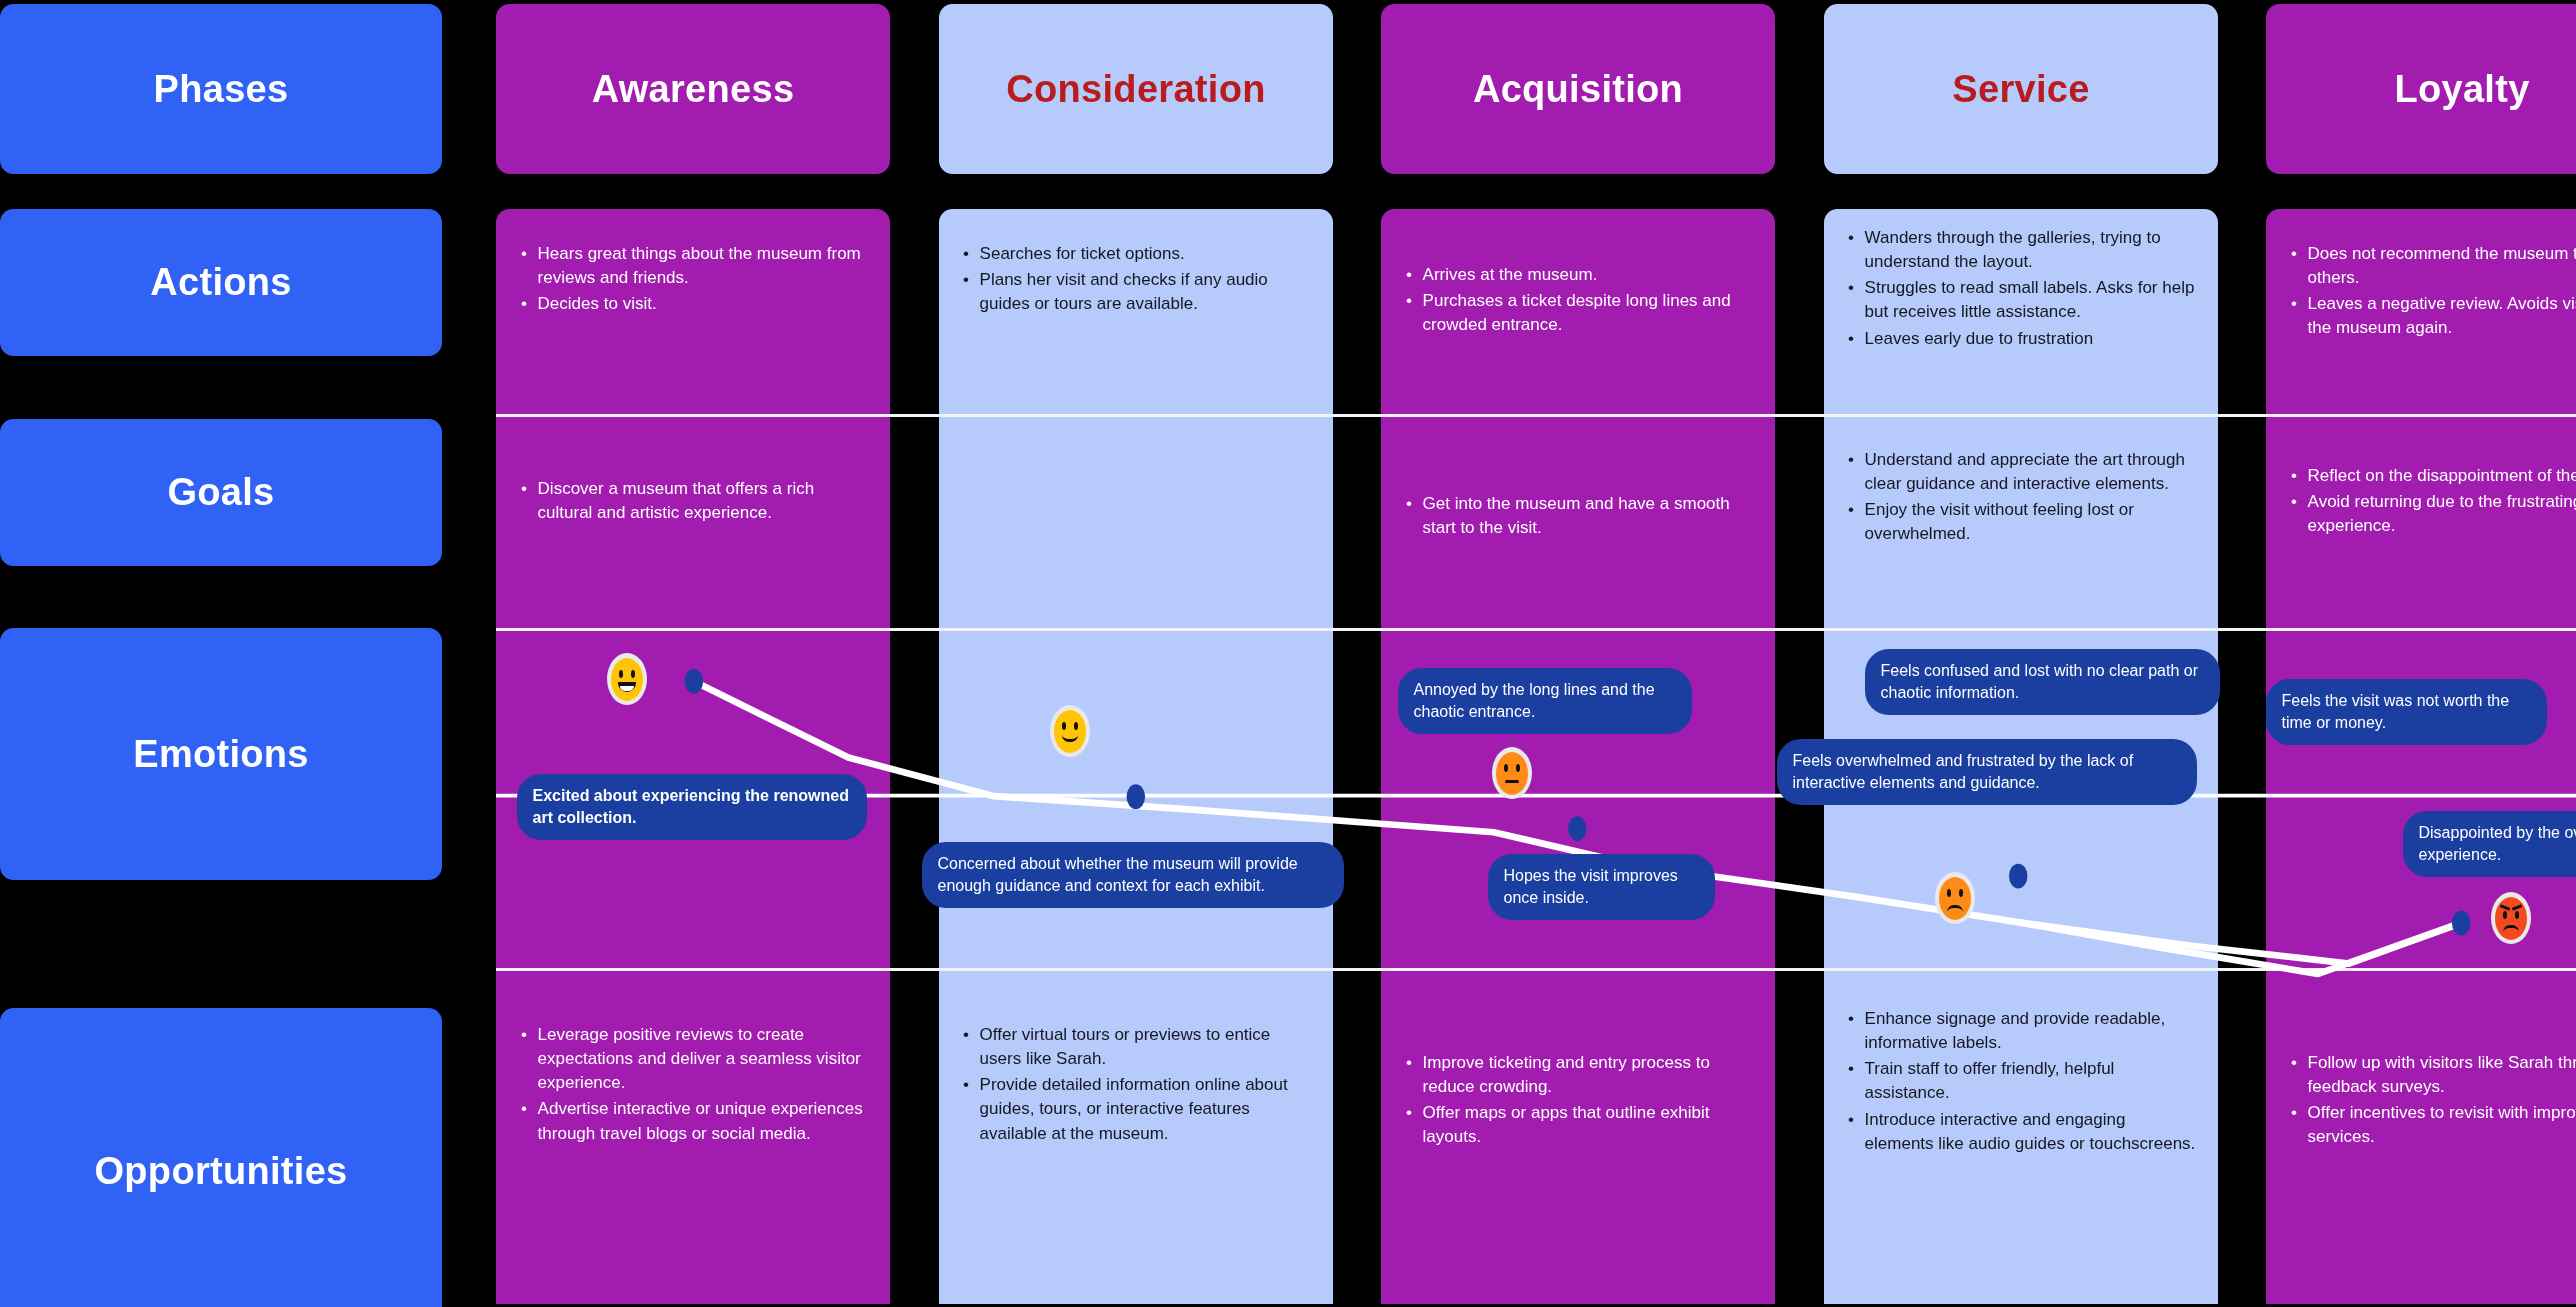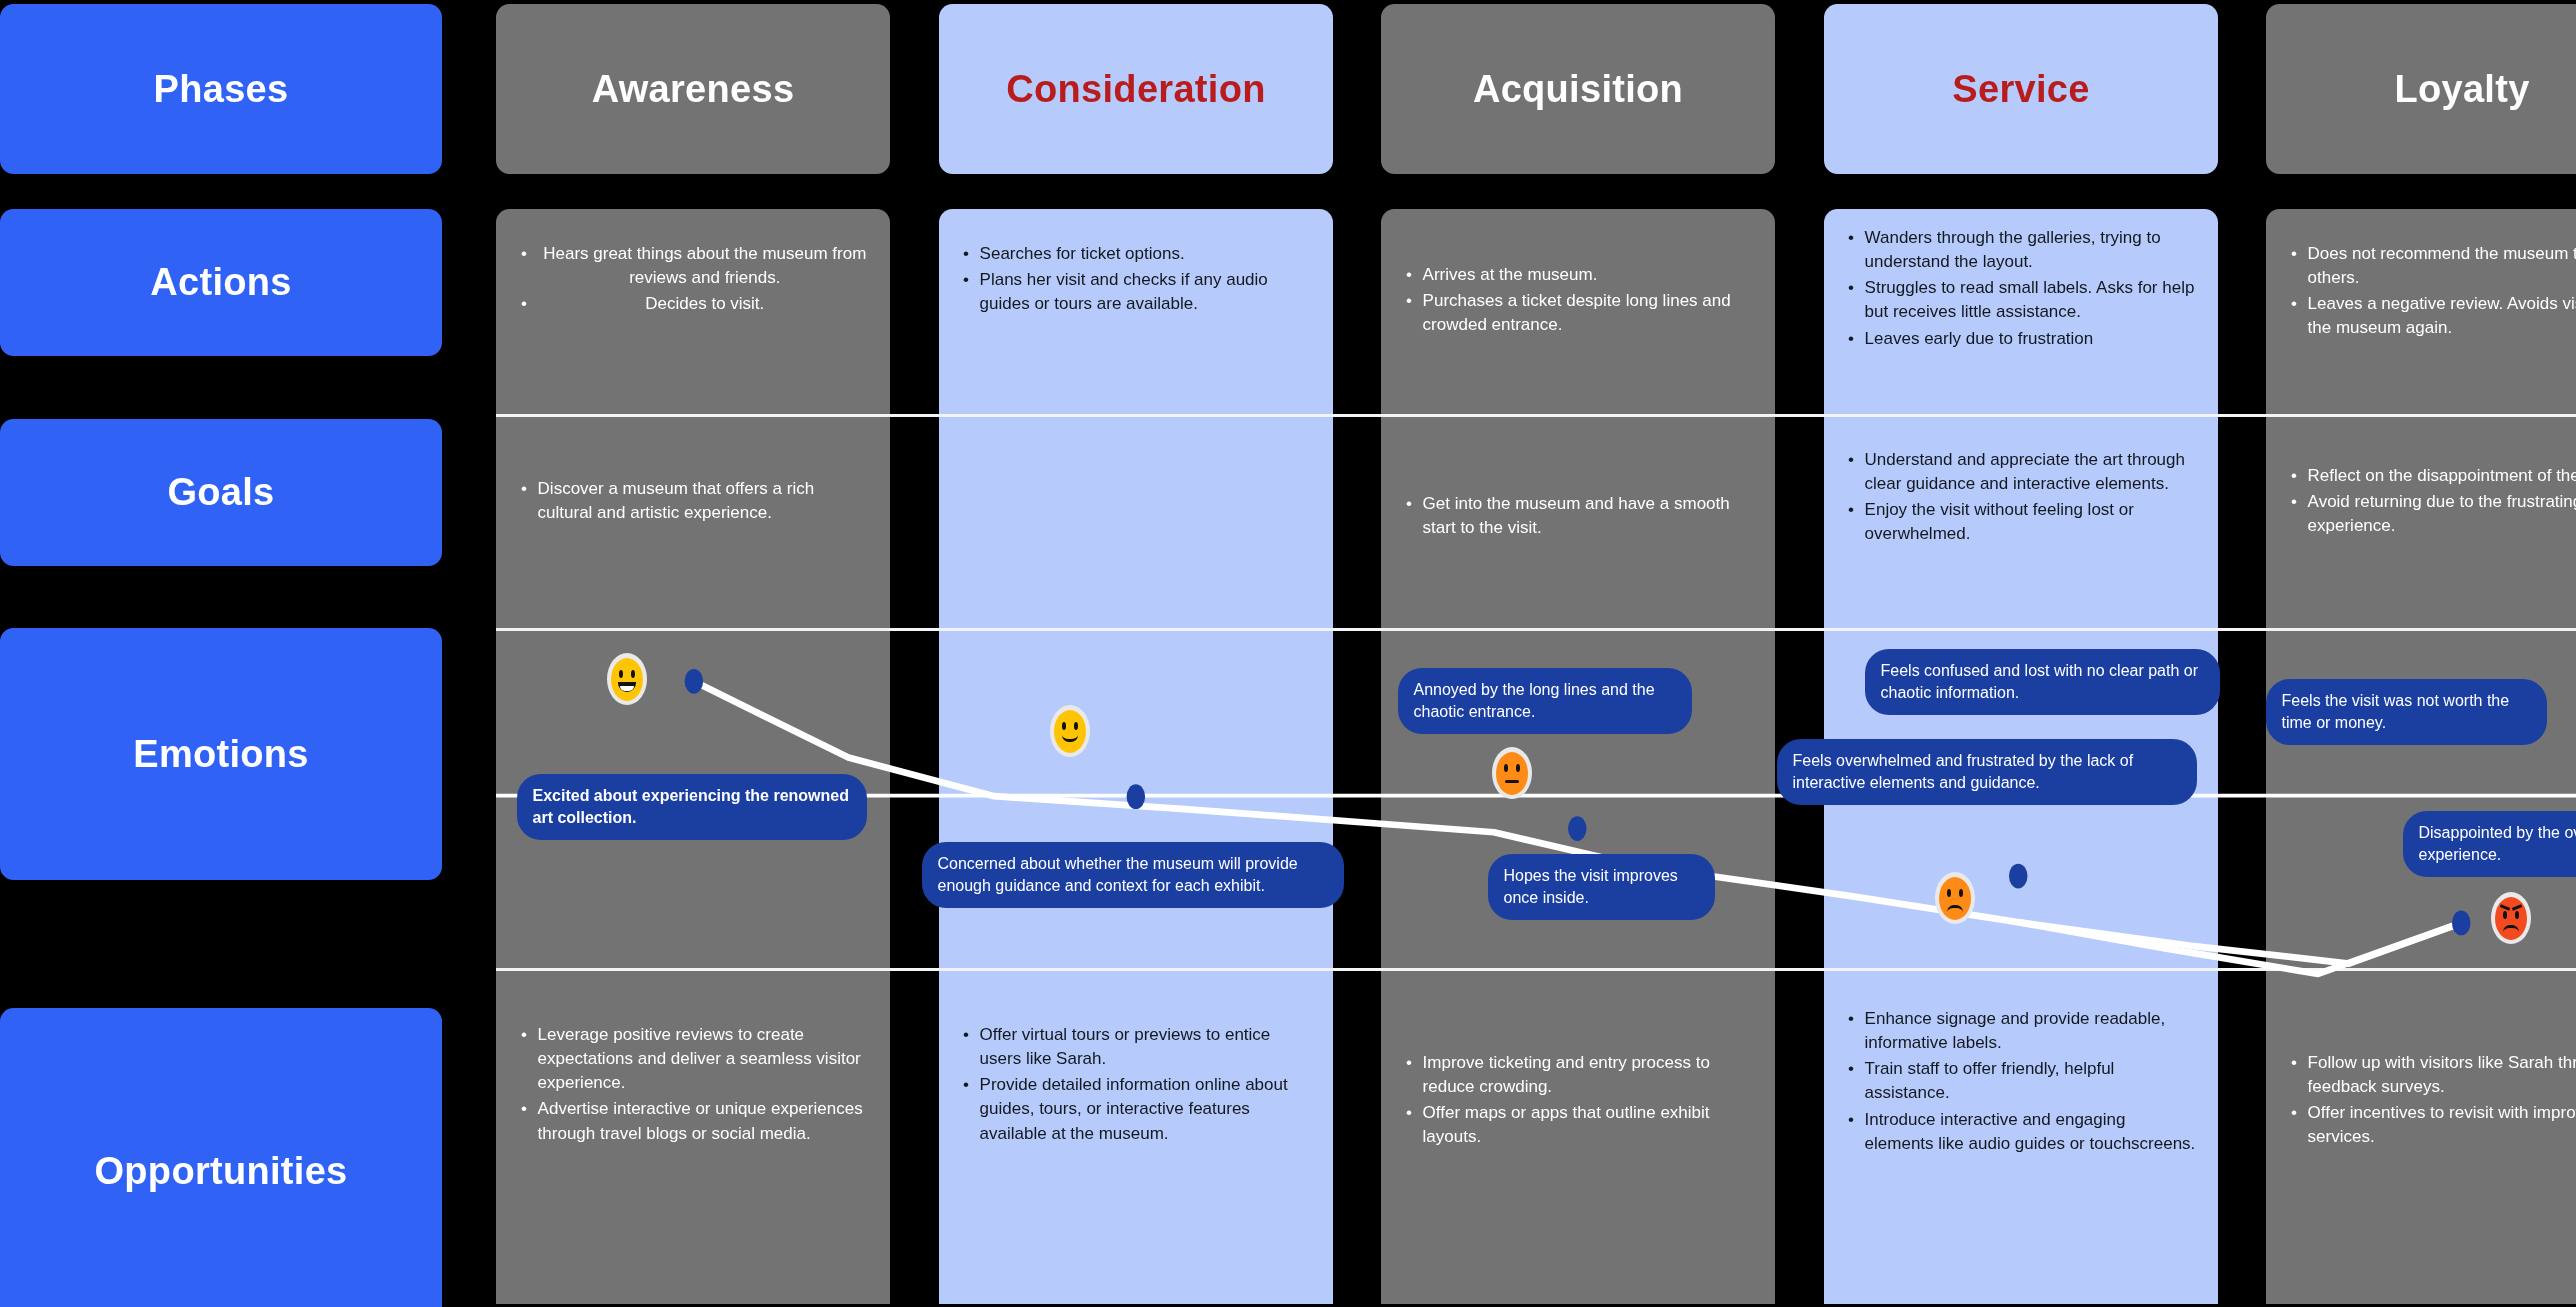--- a/index.html
+++ b/index.html
@@ -26,21 +26,21 @@
 
   
   .phasehead {
     position: absolute;
     top: 4.1px; height: 170px;
     border-radius: 13.4px;
     display: flex; align-items: center; justify-content: center;
     font-weight: 700; font-size: 38px;
     letter-spacing: 0.3px;
   }
-  .tone-mid  { background:#737373; color:#ffffff; }
+  .tone-mid  { background:#a21caf; color:#ffffff; }
   .tone-lite { background:#b6cbfb; color:#b91c1c;justify-content:center; }
 
   
   .colstrip {
     position: absolute;
     top: 209px; height: 1095px;
     border-radius: 13.4px 13.4px 0 0;
   }
 
   
@@ -171,21 +171,21 @@
   <div class="colstrip tone-mid" style="left:496px;width:394px;"></div>
   <div class="colstrip tone-lite" style="left:939px;width:394px;"></div>
   <div class="colstrip tone-mid" style="left:1381px;width:394px;"></div>
   <div class="colstrip tone-lite" style="left:1824px;width:394px;"></div>
   <div class="colstrip tone-mid" style="left:2266px;width:392px;"></div>
 
   <div class="rowline" style="top:414px;"></div>
   <div class="rowline" style="top:628px;"></div>
   <div class="rowline" style="top:968px;"></div>
 
-  <div class="cell txt-white" style="left:517px;top:242px;width:355px;text-align:center;">
+  <div class="cell txt-white" style="left:517px;top:242px;width:355px;">
     <ul>
       <li>Hears great things about the museum from reviews and friends.</li>
       <li>Decides to visit.</li>
       </ul>
     </div>
 
   <div class="cell txt-dark" style="left:959px;top:242px;width:355px;">
     <ul>
       <li>Searches for ticket options.</li>
       <li>Plans her visit and checks if any audio guides or tours are available.</li>

